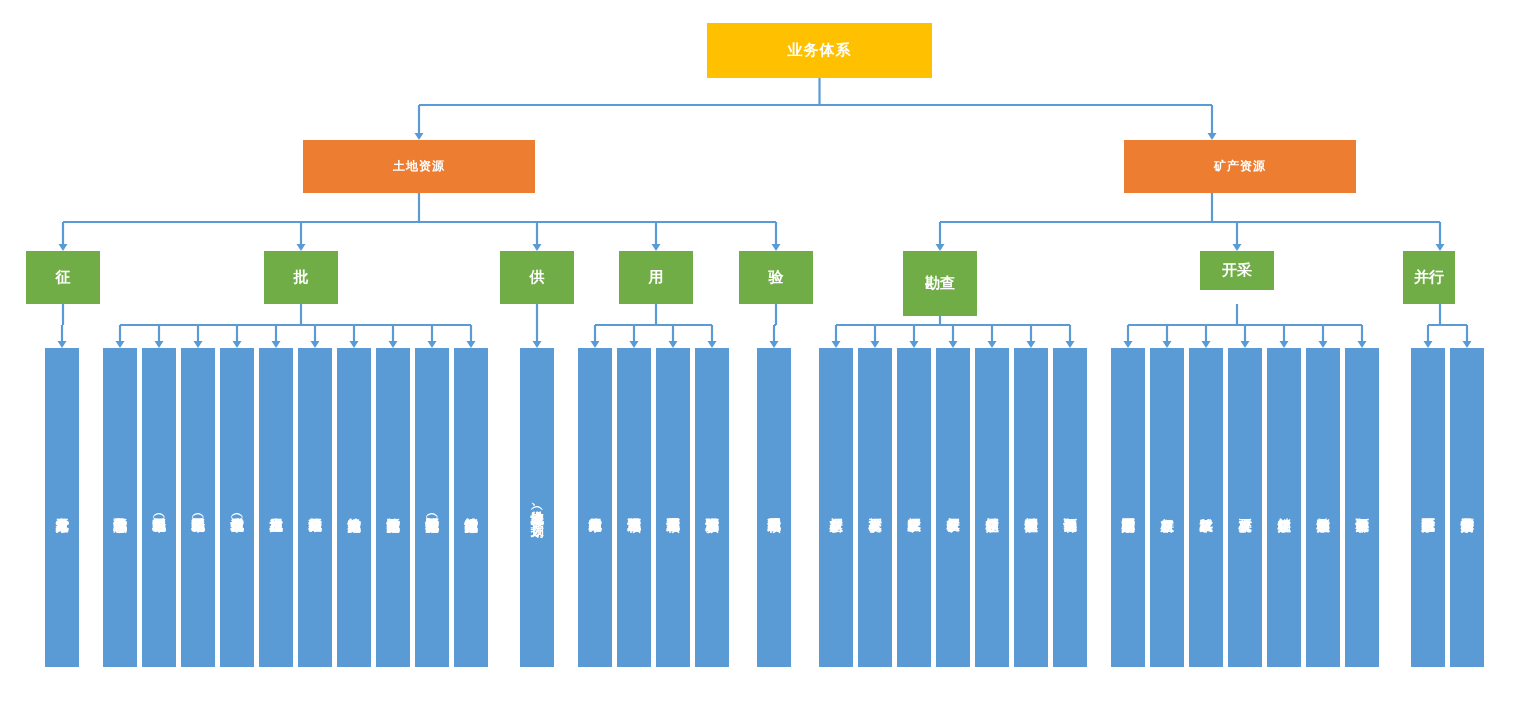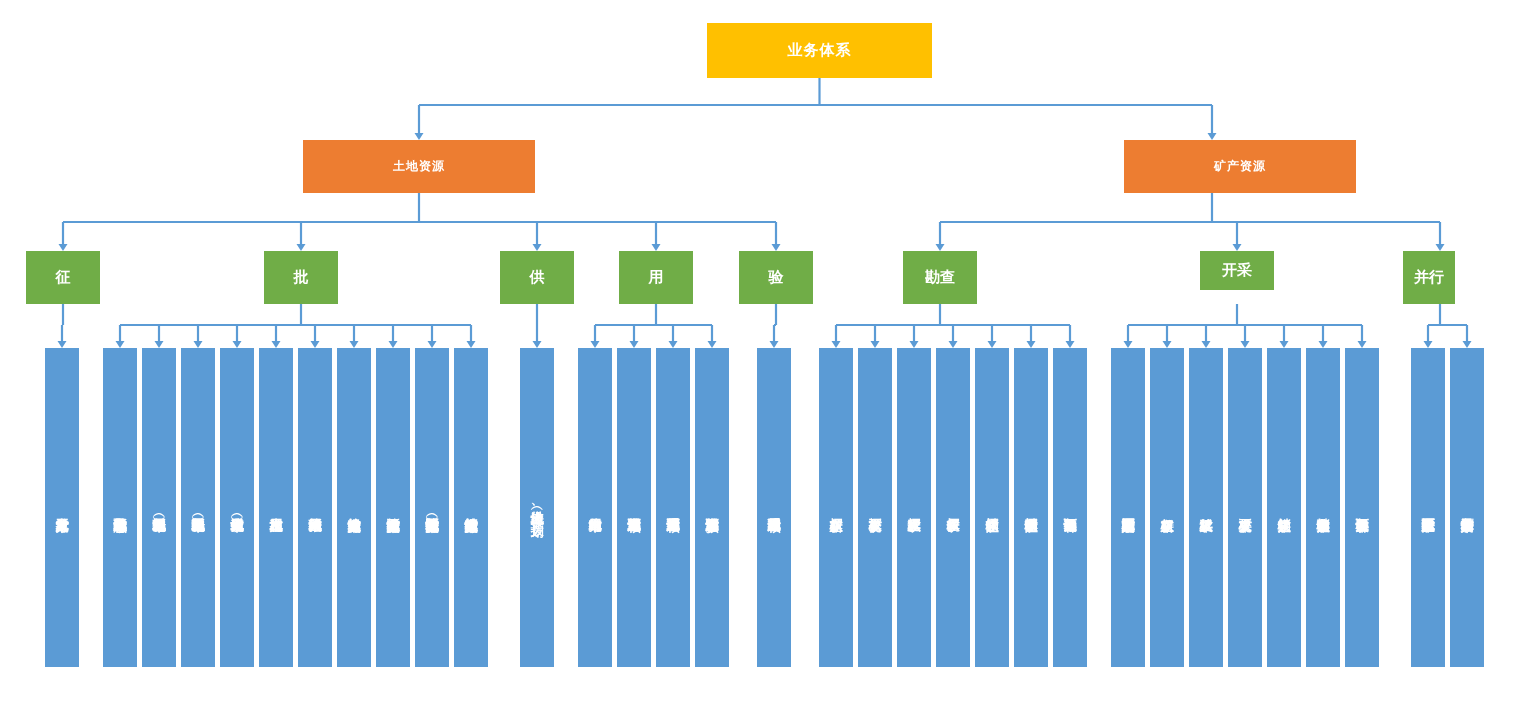--- a/index.html
+++ b/index.html
@@ -144,21 +144,21 @@
     </div>
     <div class="node grp" style="left: 500px; top: 251px; width: 74px; height: 53px;">
       <span>供</span>
     </div>
     <div class="node grp" style="left: 619px; top: 251px; width: 74px; height: 53px;">
       <span>用</span>
     </div>
     <div class="node grp" style="left: 739px; top: 251px; width: 74px; height: 53px;">
       <span>验</span>
     </div>
-    <div class="node grp" style="left: 903px; top: 251px; width: 74px; height: 53px;">
+    <div class="node grp" style="left: 903px; top: 251px; width: 74px; height: 65px;">
       <span>勘查</span>
     </div>
     <div class="node grp" style="left: 1200px; top: 251px; width: 74px; height: 39px;">
       <span>开采</span>
     </div>
     <div class="node grp" style="left: 1403px; top: 251px; width: 52px; height: 53px;">
       <span>并行</span>
     </div>
     <div class="node leaf" style="left: 45px; top: 348px; width: 34px; height: 319px;">
       <span>成片开发方案审批</span>

